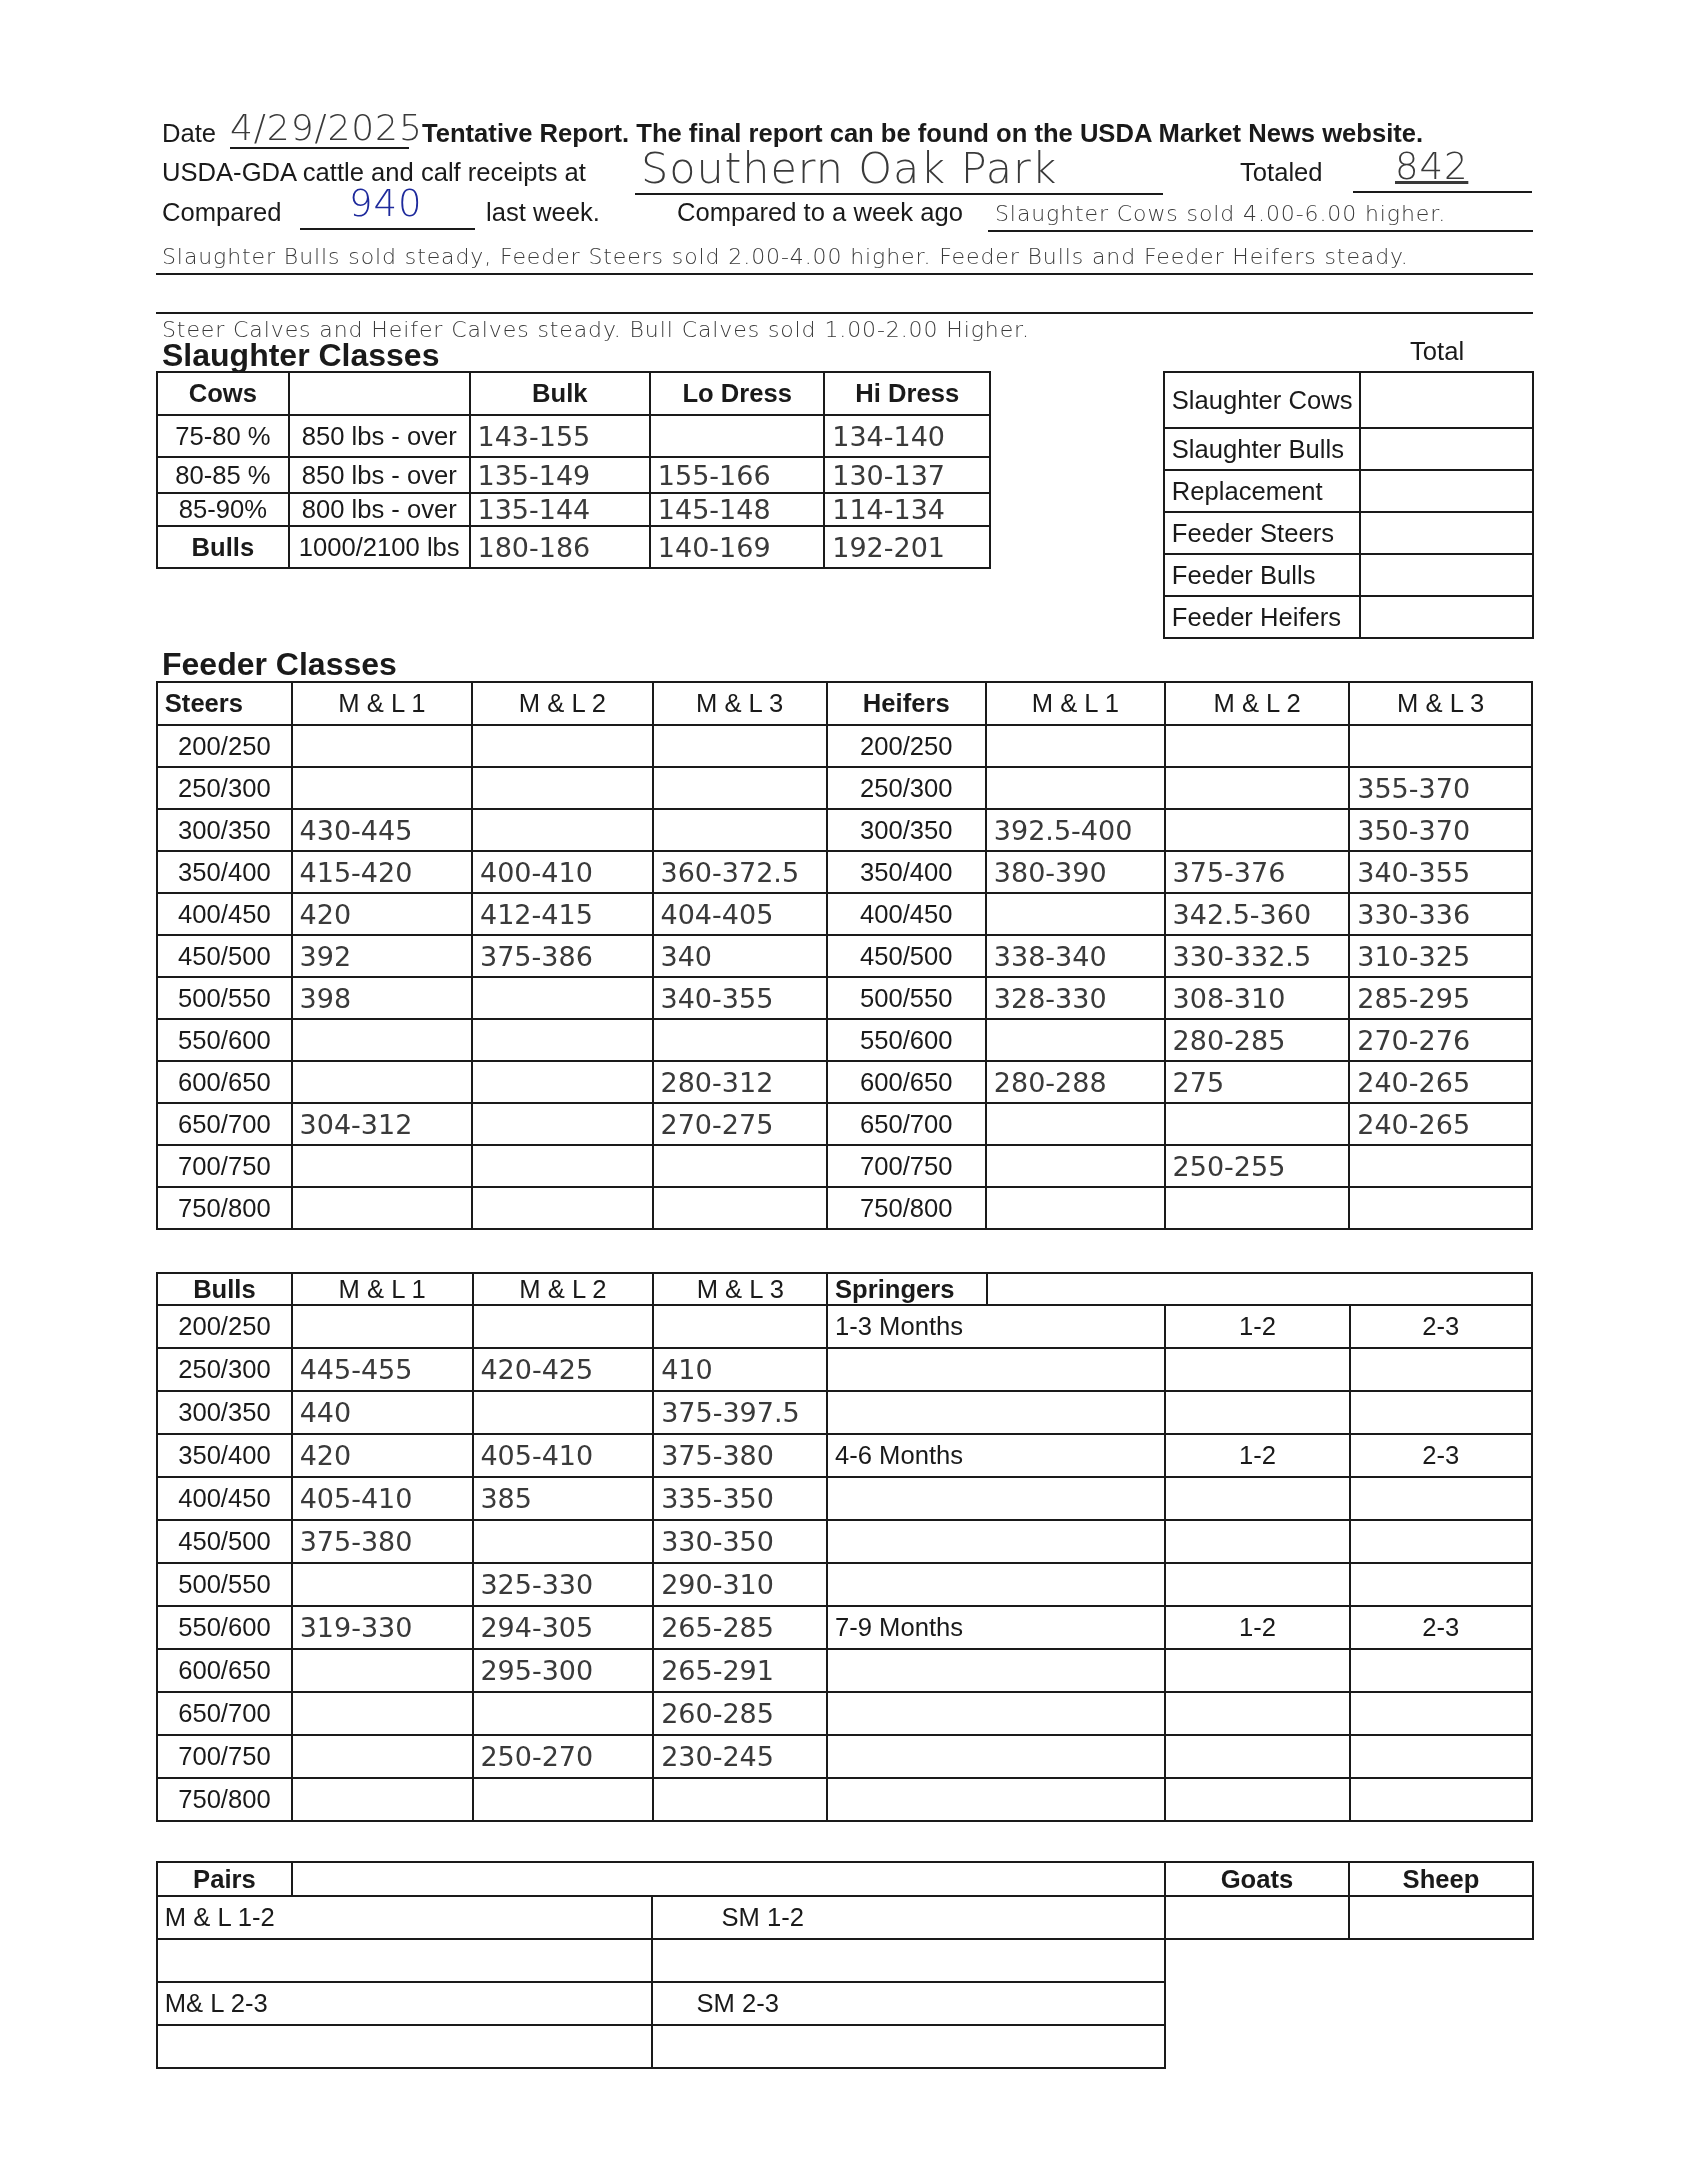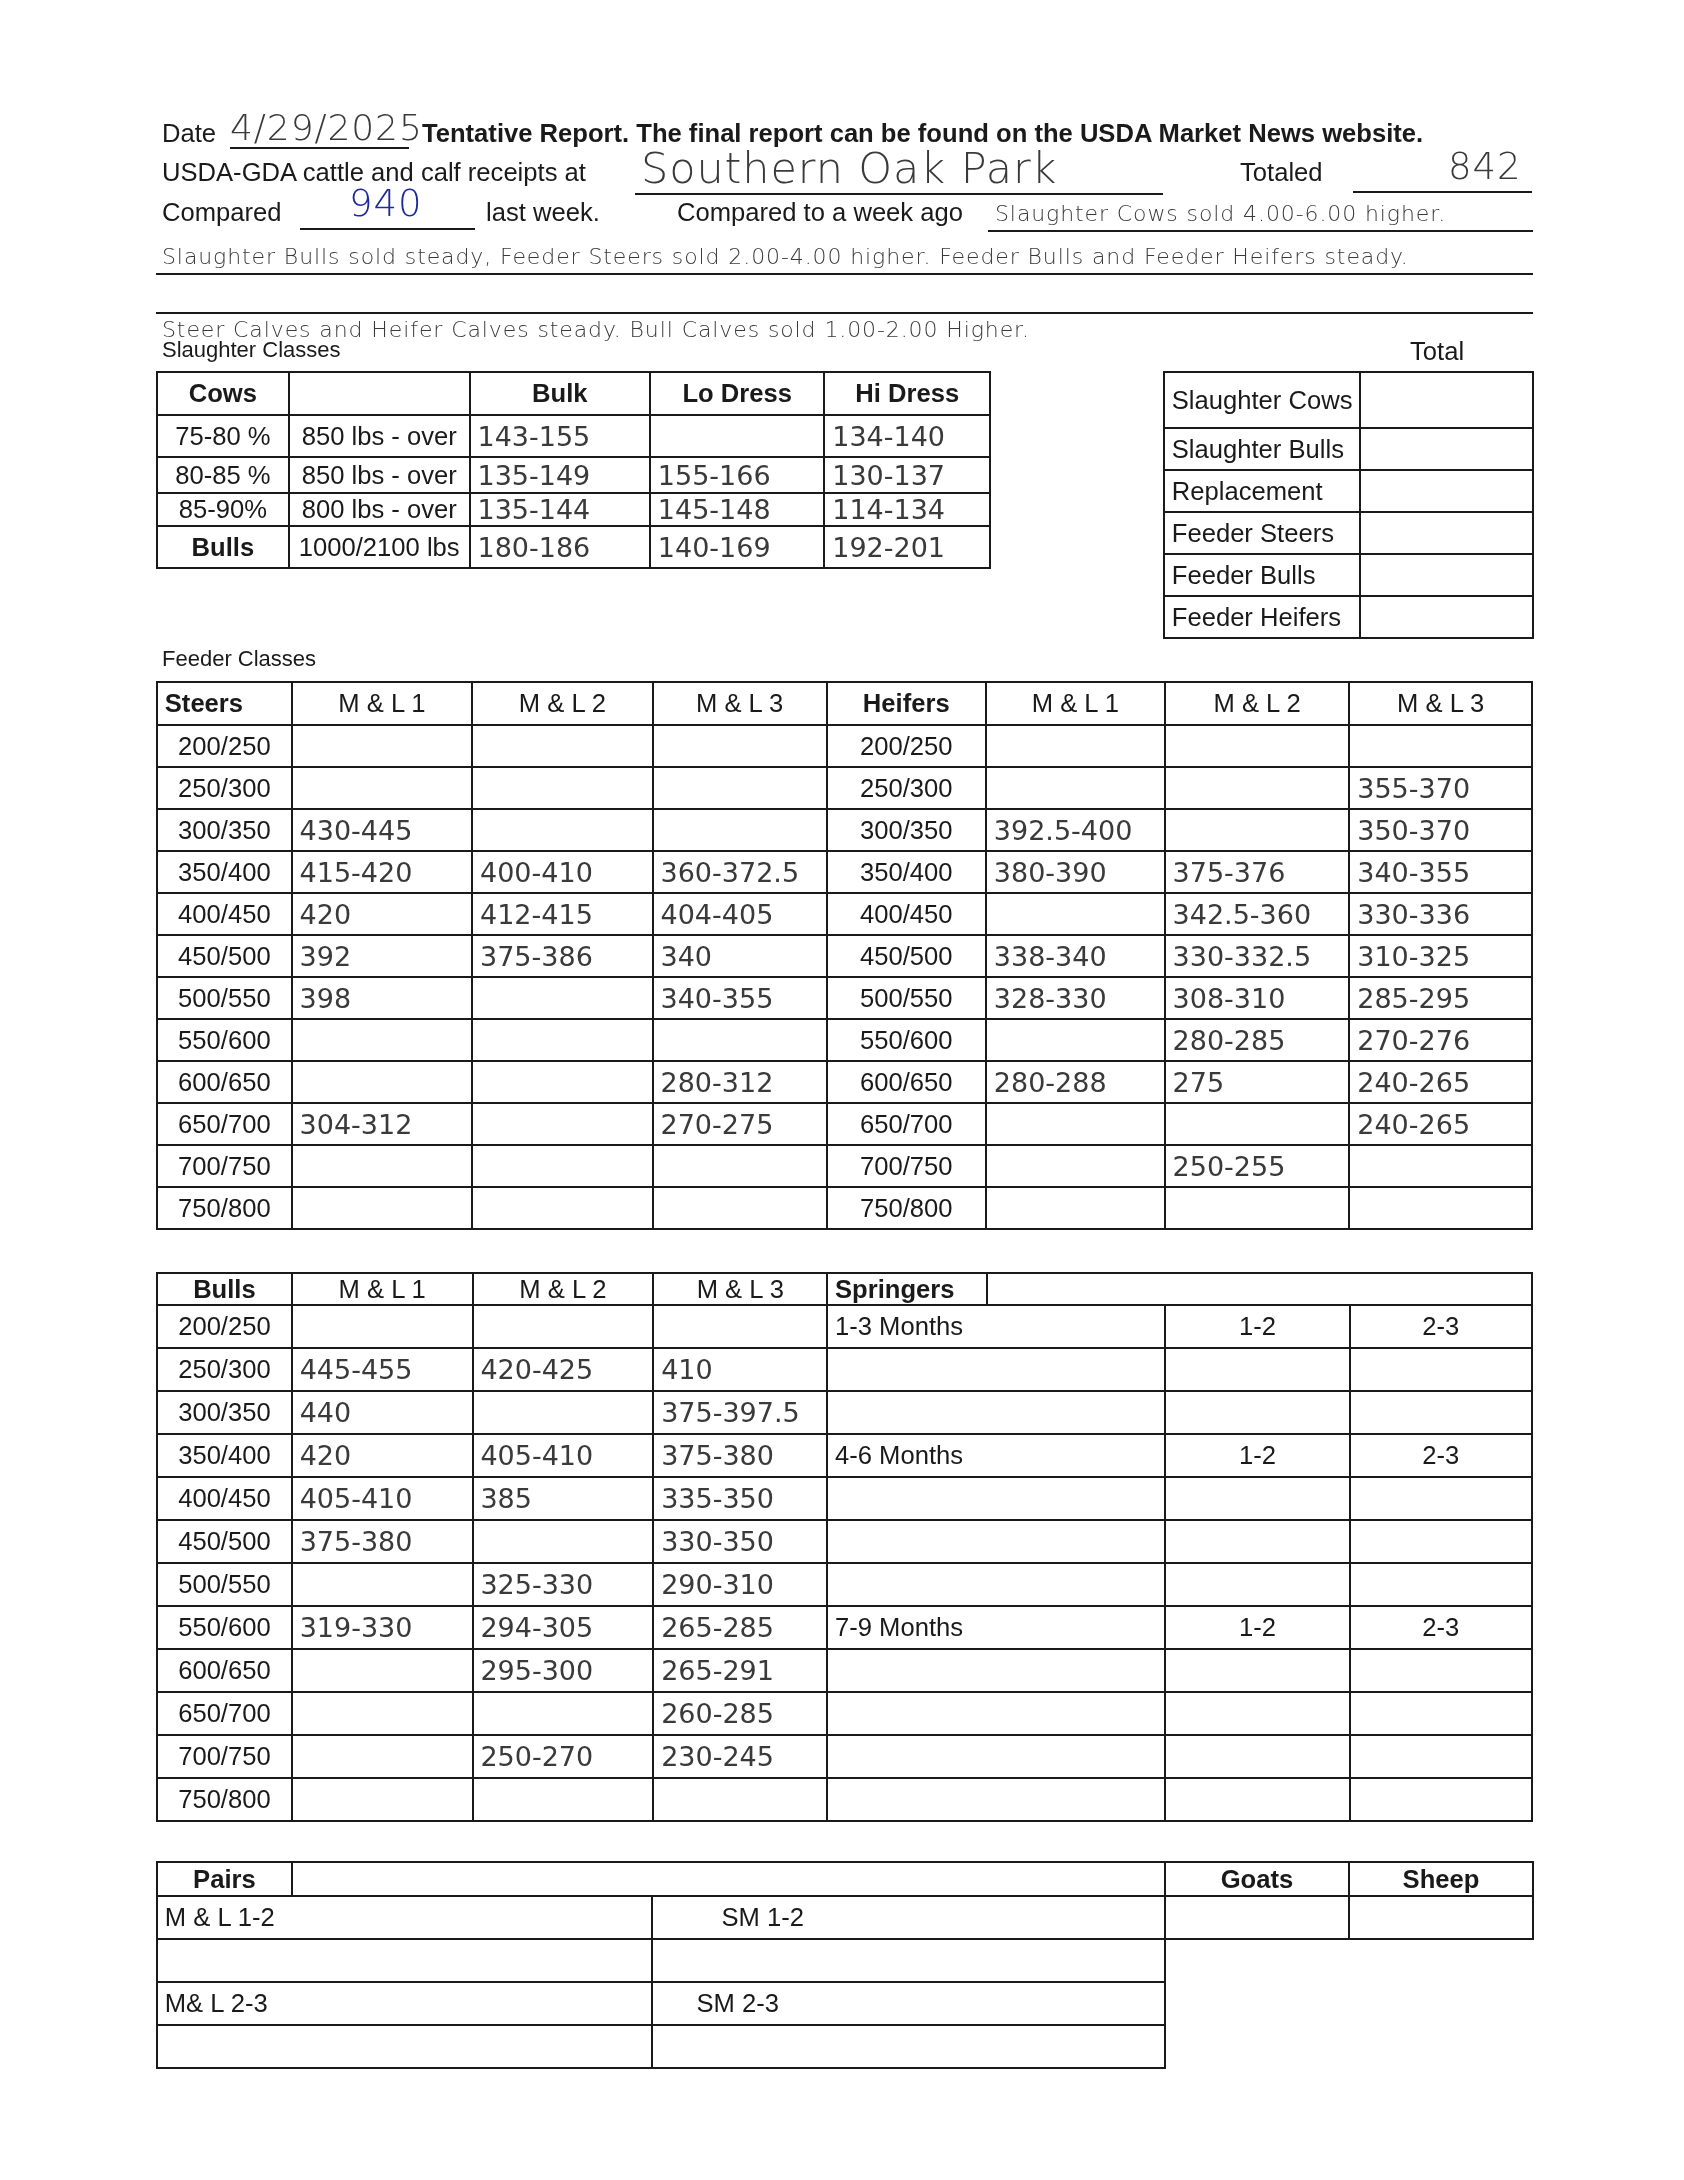--- a/index.html
+++ b/index.html
@@ -12,37 +12,37 @@
 
   
   .hdr-text { font-size: 25.6px; white-space: nowrap; }
   .hdr-bold { font-weight: bold; font-size: 25.6px; }
 
   table { border-collapse: collapse; position: absolute; }
   td, th { border: 2.6px solid #1a1a1a; padding: 0 6.8px; font-size: 25.6px; font-weight: normal; white-space: nowrap; overflow: hidden; }
   th { font-weight: bold; }
   .c { text-align: center; }
   .l { text-align: left; }
-  .section-title { position: absolute; font-size: 22px; font-weight: normal; }
+  .section-title { position: absolute; font-size: 32px; font-weight: bold; }
   .hv { font-family: "DejaVu Sans", sans-serif; color: #3a3a3a; font-size: 27px; }
 </style>
 </head>
 <body>
 
 <div>
   <span class="abs hdr-text" style="left:162px; top:119px;">Date</span>
   <span class="abs hand" style="left:230px; top:107px; font-size:36px;">4/29/2025</span>
   <div class="line" style="left:230px; top:147px; width:179px;"></div>
   <span class="abs hdr-text hdr-bold" style="left:422px; top:119px;">Tentative Report. The final report can be found on the USDA Market News website.</span>
 
   <span class="abs hdr-text" style="left:162px; top:158px;">USDA-GDA cattle and calf receipts at</span>
   <span class="abs hand" style="left:641px; top:143px; font-size:43px;">Southern Oak Park</span>
   <div class="line" style="left:635px; top:193px; width:528px;"></div>
   <span class="abs hdr-text" style="left:1240px; top:158px;">Totaled</span>
-  <span class="abs hand" style="left:1448px; top:145px; font-size:37px;">842</span>
+  <span class="abs hand" style="left:1395px; top:145px; font-size:37px;text-decoration:underline;">842</span>
   <div class="line" style="left:1353px; top:191px; width:179px;"></div>
 
   <span class="abs hdr-text" style="left:162px; top:198px;">Compared</span>
   <span class="abs hand hand-blue" style="left:349px; top:182px; font-size:37px;">940</span>
   <div class="line" style="left:300px; top:228px; width:175px;"></div>
   <span class="abs hdr-text" style="left:486px; top:198px;">last week.</span>
   <span class="abs hdr-text" style="left:677px; top:198px;">Compared to a week ago</span>
   <span class="abs hand" style="left:995px; top:201px; font-size:22px;">Slaughter Cows sold 4.00-6.00 higher.</span>
   <div class="line" style="left:988px; top:230px; width:545px;"></div>
 

